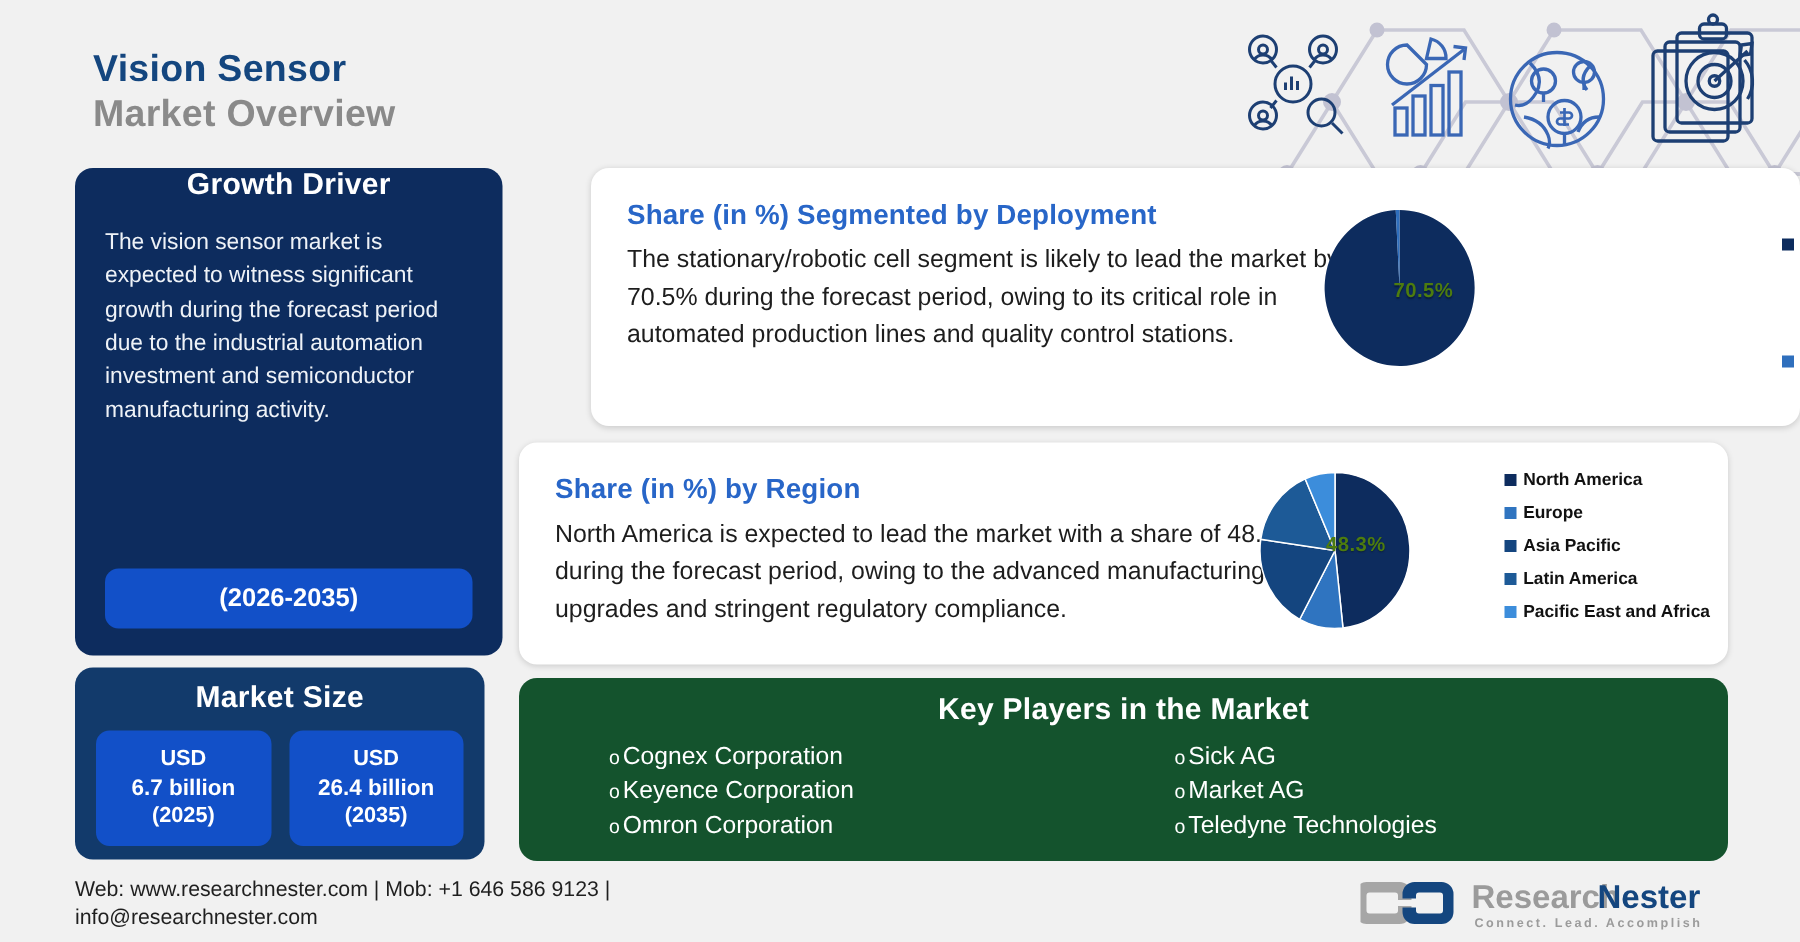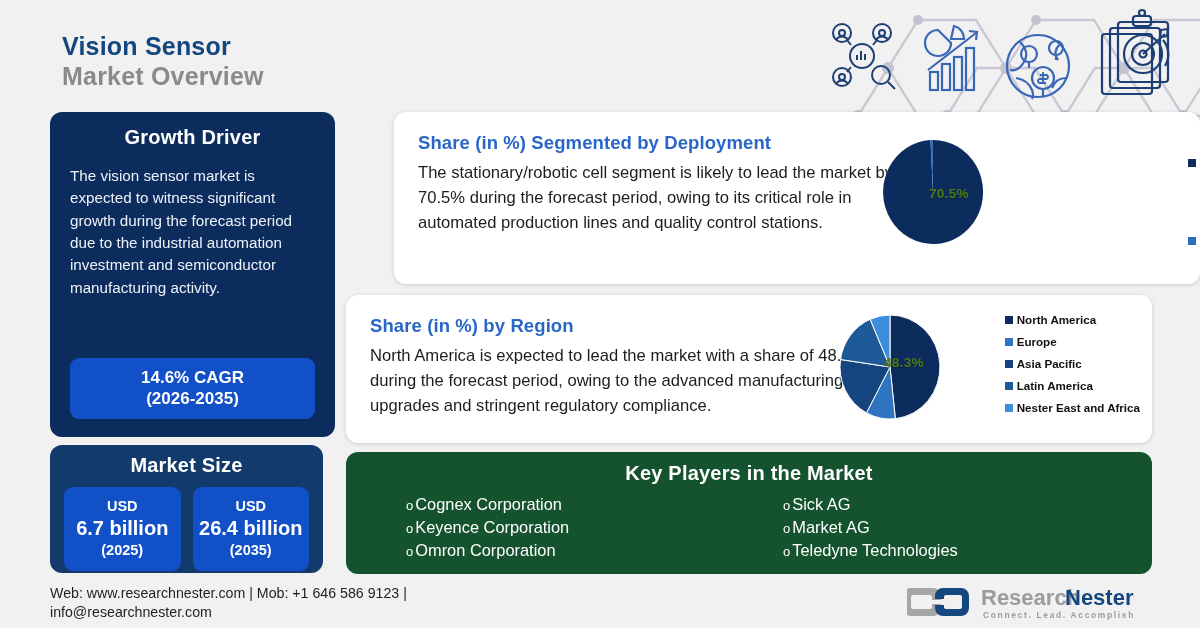--- a/index.html
+++ b/index.html
@@ -36,21 +36,21 @@
   }
 
   
   .card { position: absolute; border-radius: 12px; }
   .navy  { background: #0d2c5e; }
   .navy2 { background: #123a6b; }
   .blue  { background: #14532d; }
   .white { background: #ffffff; box-shadow: 0 1px 4px rgba(0,0,0,.16); }
 
   
-  #growth-card { left: 50px; top: 112px; width: 285px; height: 325px; padding: 14px 20px 18px; }
+  #growth-card { left: 50px; top: 112px; width: 285px; height: 325px; padding: 0 20px 18px; }
   .card-head {
     color: #ffffff; font-size: 20px; font-weight: bold;
     text-align: center; letter-spacing: .2px;
   }
   #growth-body {
     color: #eef2f7; font-size: 15.2px; line-height: 1.47;
     margin-top: 16px;
   }
   #cagr-btn {
     position: absolute; left: 20px; right: 20px; bottom: 18px;
@@ -63,21 +63,21 @@
   
   #msize-card { left: 50px; top: 445px; width: 273px; height: 128px; padding: 9px 14px 14px; }
   #msize-head { font-size: 20px; }
   #msize-boxes { display: flex; gap: 12px; margin-top: 10px; }
   .msize-box {
     flex: 1; background: #1250c8; border-radius: 9px;
     padding: 10px 4px 11px; text-align: center;
     color: #ffffff; font-size: 14.5px; font-weight: bold; line-height: 1.28;
   }
   .msize-box span { display: block; }
-  .msize-box .amt { font-size: 20px; }
+  .msize-box .amt { font-size: 15px; }
 
   
   #deploy-card { left: 346px; top: 112px; width: 806px; height: 172px; margin-left: 48px; }
   #region-card { left: 346px; top: 295px; width: 806px; height: 148px; }
   .sec-title {
     color: #2866c8; font-size: 18.5px; font-weight: bold;
     letter-spacing: .1px;
   }
   .sec-body {
     color: #1d1d1d; font-size: 16.6px; line-height: 1.52; margin-top: 6px;
@@ -222,21 +222,20 @@
 
   <div class="header">
     <div class="title-1">Vision Sensor</div>
     <div class="title-2">Market Overview</div>
   </div>
 
   <div id="growth-card" class="card navy">
     <div class="card-head">Growth Driver</div>
     <div id="growth-body">The vision sensor market is expected to witness significant growth during the forecast period due to the industrial automation investment and semiconductor manufacturing activity.</div>
     <div id="cagr-btn">
-      <span>14.6% CAGR</span>
       <span>(2026-2035)</span>
     </div>
   </div>
 
   <div id="msize-card" class="card navy2">
     <div class="card-head" id="msize-head">Market Size</div>
     <div id="msize-boxes">
       <div class="msize-box">
         <span>USD</span>
         <span class="amt">6.7 billion</span>
@@ -310,21 +309,21 @@
           <div class="legend-row">
             <span class="swatch" style="background: rgb(20, 69, 127);"></span>
             <span class="legend-label">Asia Pacific</span>
           </div>
           <div class="legend-row">
             <span class="swatch" style="background: rgb(29, 90, 151);"></span>
             <span class="legend-label">Latin America</span>
           </div>
           <div class="legend-row">
             <span class="swatch" style="background: rgb(60, 141, 219);"></span>
-            <span class="legend-label">Nester East and Africa</span>
+            <span class="legend-label">Pacific East and Africa</span>
           </div>
         </div>
     </div>
   </div>
 
   <div id="players-card" class="card blue">
     <div class="card-head" id="players-head">Key Players in the Market</div>
     <div id="players-cols">
       <div class="players-col" id="players-left">
           <div class="player-item">

